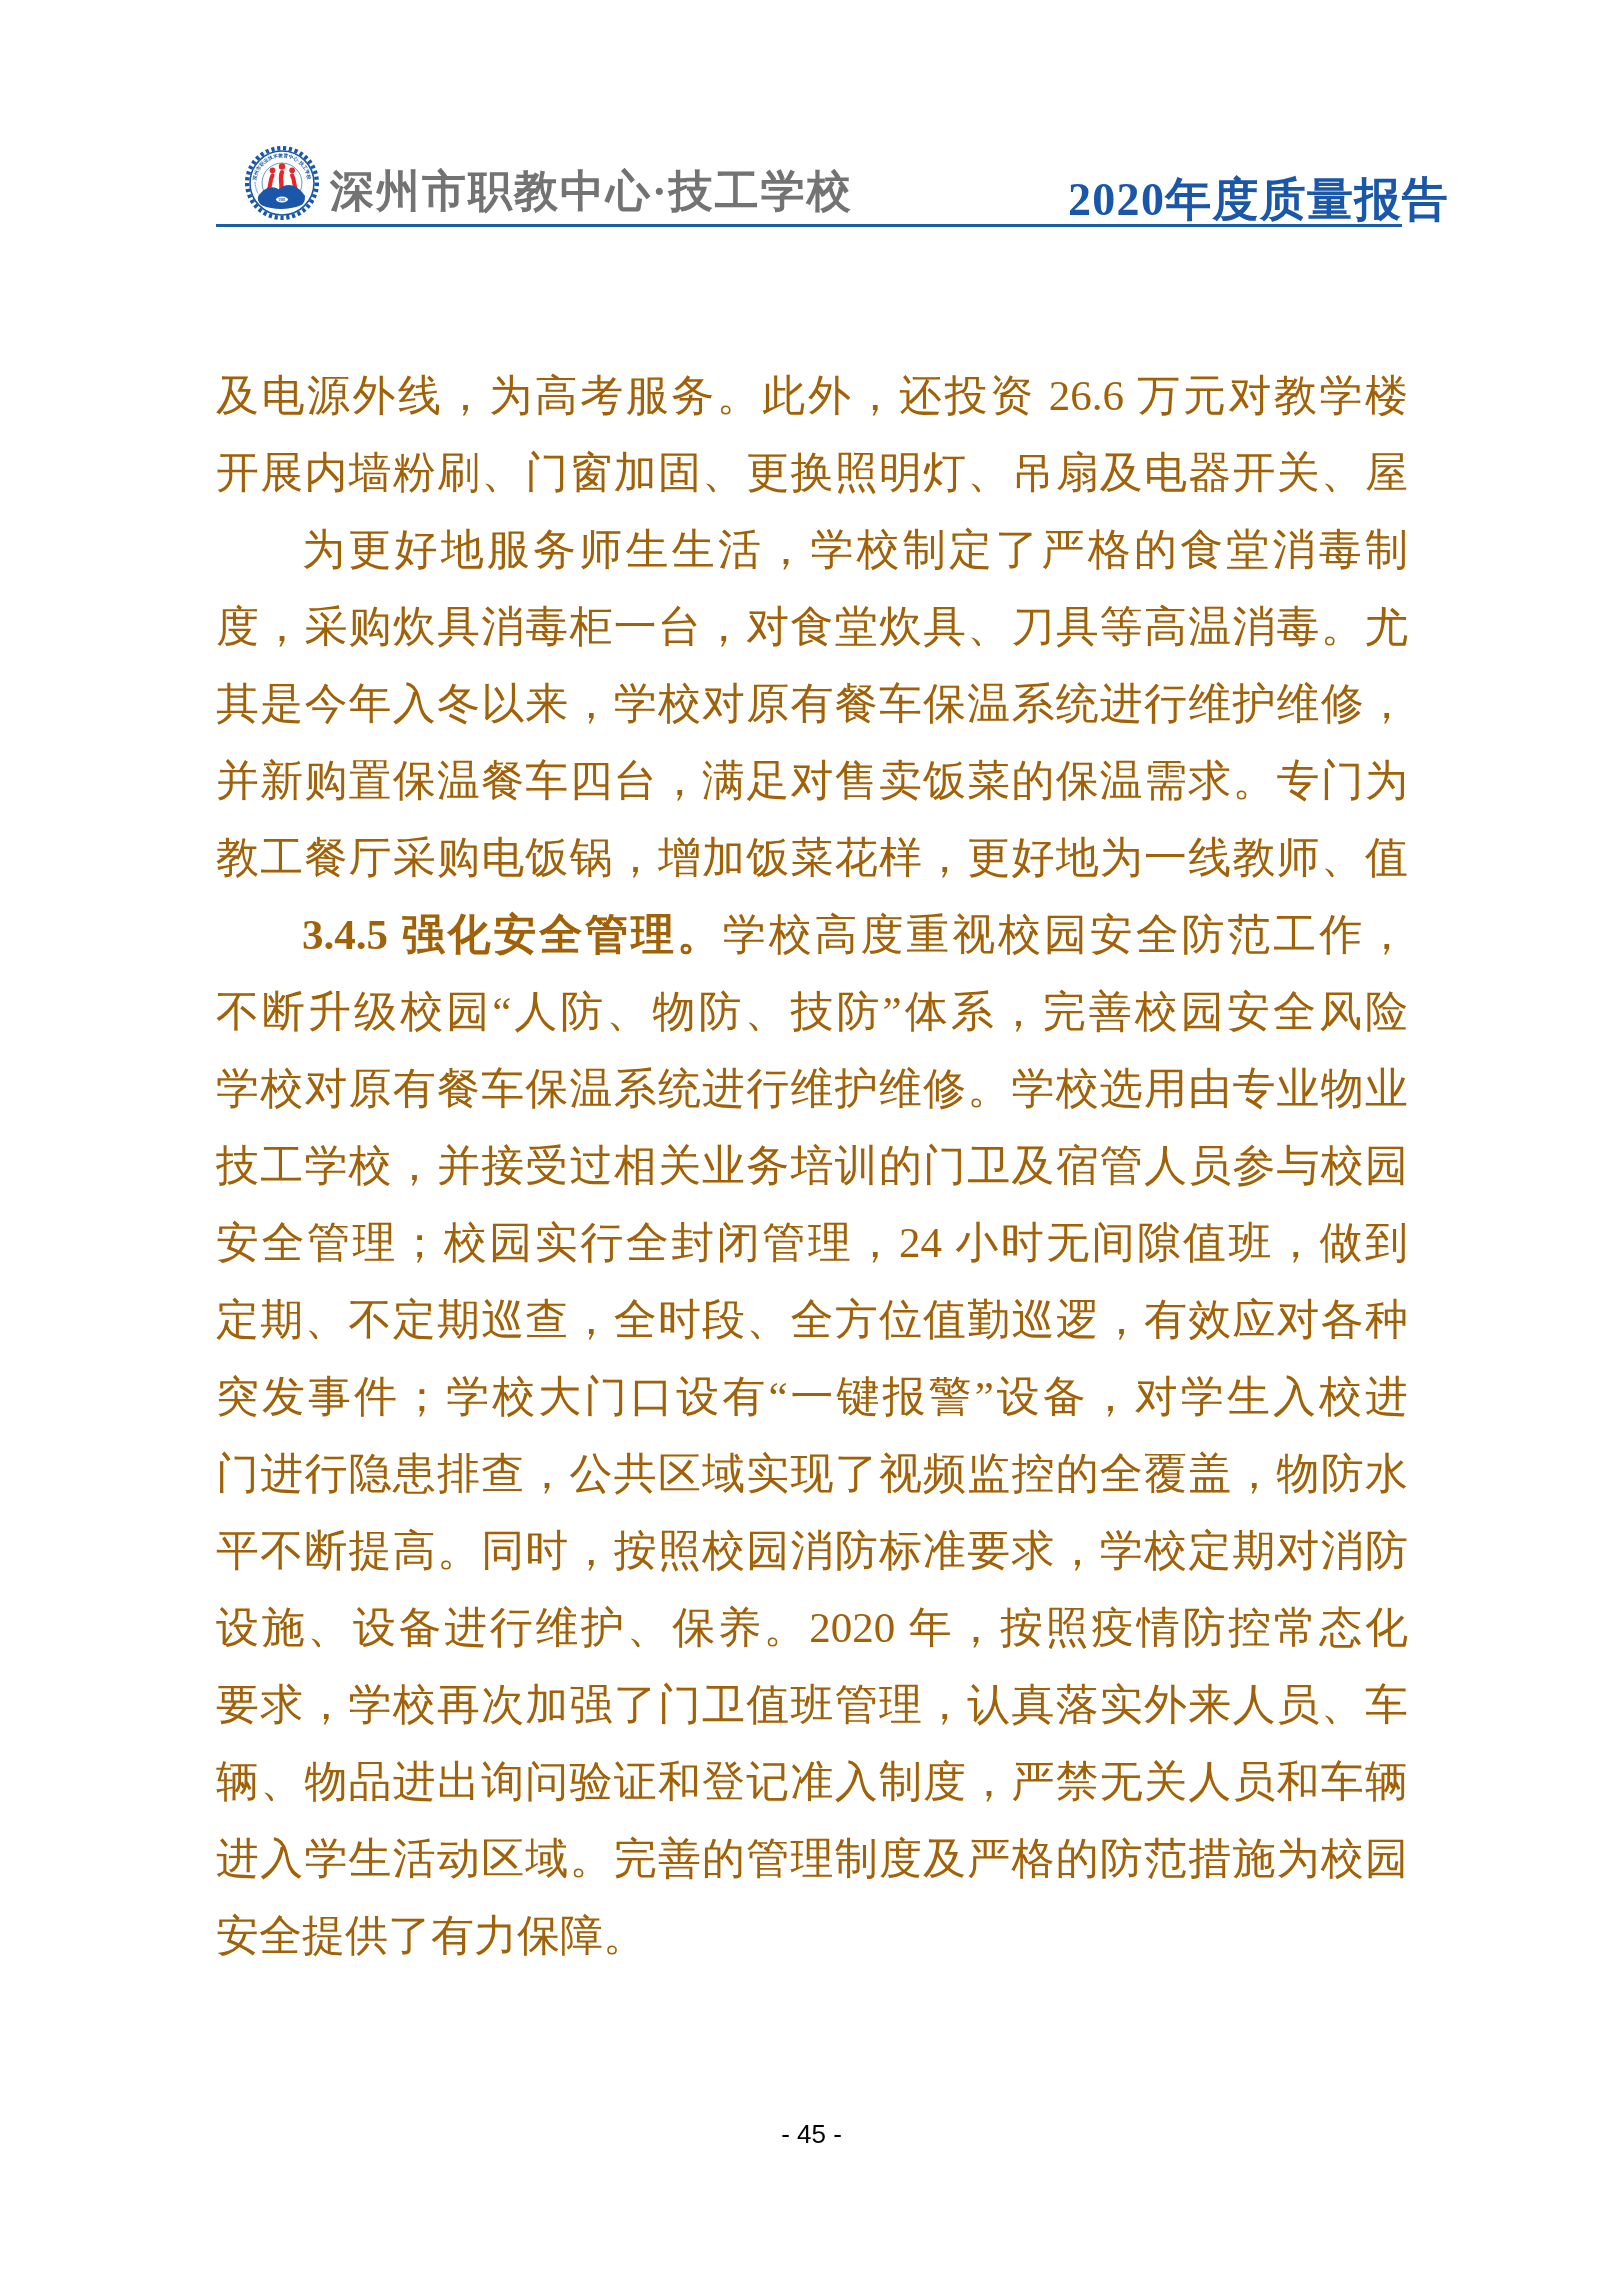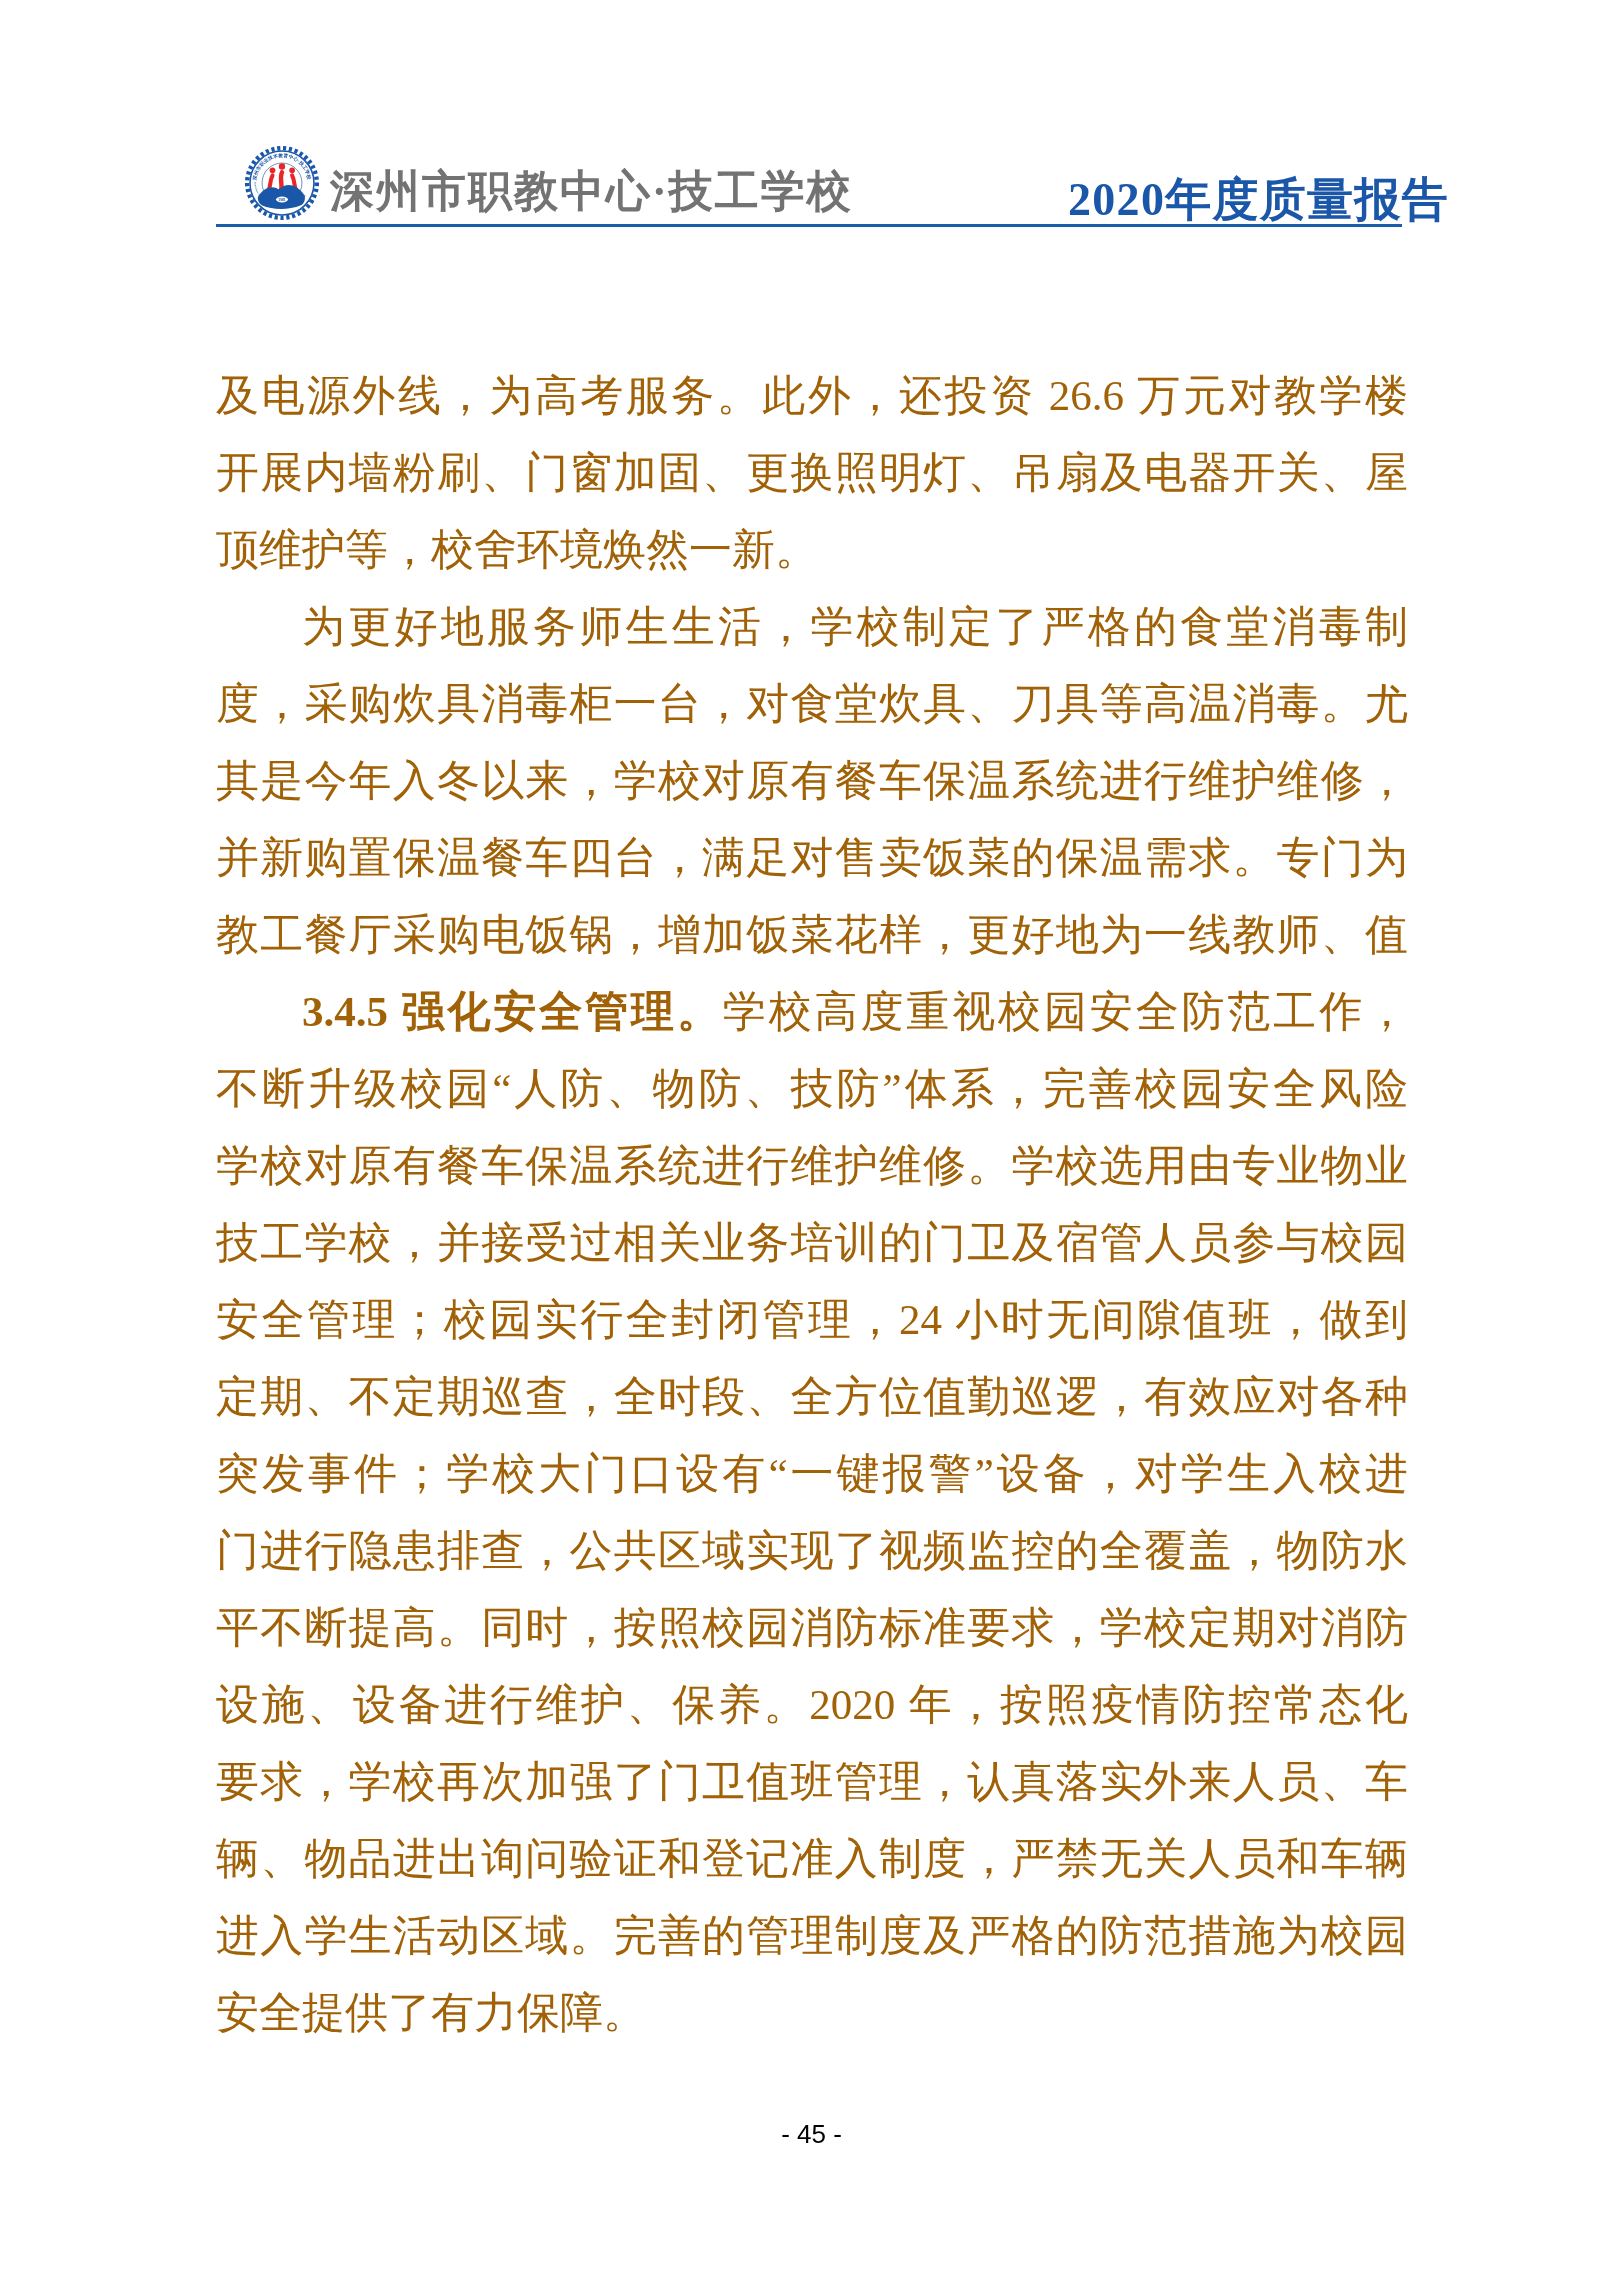--- a/index.html
+++ b/index.html
@@ -92,21 +92,20 @@
     <div class="school-name">深州市职教中心·技工学校</div>
 
     <div class="report-title">2020年度质量报告</div>
 
     <div class="header-rule"></div>
   </div>
 
   <div class="body-text">
       <div class="line justify"><span>及电源外线，为高考服务。此外，还投资 26.6 万元对教学楼</span></div>
       <div class="line justify"><span>开展内墙粉刷、门窗加固、更换照明灯、吊扇及电器开关、屋</span></div>
-      <div class="line"><span>顶维护等，校舍环境焕然一新。</span></div>
       <div class="line justify indent"><span>为更好地服务师生生活，学校制定了严格的食堂消毒制</span></div>
       <div class="line justify"><span>度，采购炊具消毒柜一台，对食堂炊具、刀具等高温消毒。尤</span></div>
       <div class="line justify"><span>其是今年入冬以来，学校对原有餐车保温系统进行维护维修，</span></div>
       <div class="line justify"><span>并新购置保温餐车四台，满足对售卖饭菜的保温需求。专门为</span></div>
       <div class="line justify"><span>教工餐厅采购电饭锅，增加饭菜花样，更好地为一线教师、值</span></div>
       <div class="line justify indent"><span class="bold">3.4.5 强化安全管理。</span><span>学校高度重视校园安全防范工作，</span></div>
       <div class="line justify"><span>不断升级校园“人防、物防、技防”体系，完善校园安全风险</span></div>
       <div class="line justify"><span>学校对原有餐车保温系统进行维护维修。学校选用由专业物业</span></div>
       <div class="line justify"><span>技工学校，并接受过相关业务培训的门卫及宿管人员参与校园</span></div>
       <div class="line justify"><span>安全管理；校园实行全封闭管理，24 小时无间隙值班，做到</span></div>

